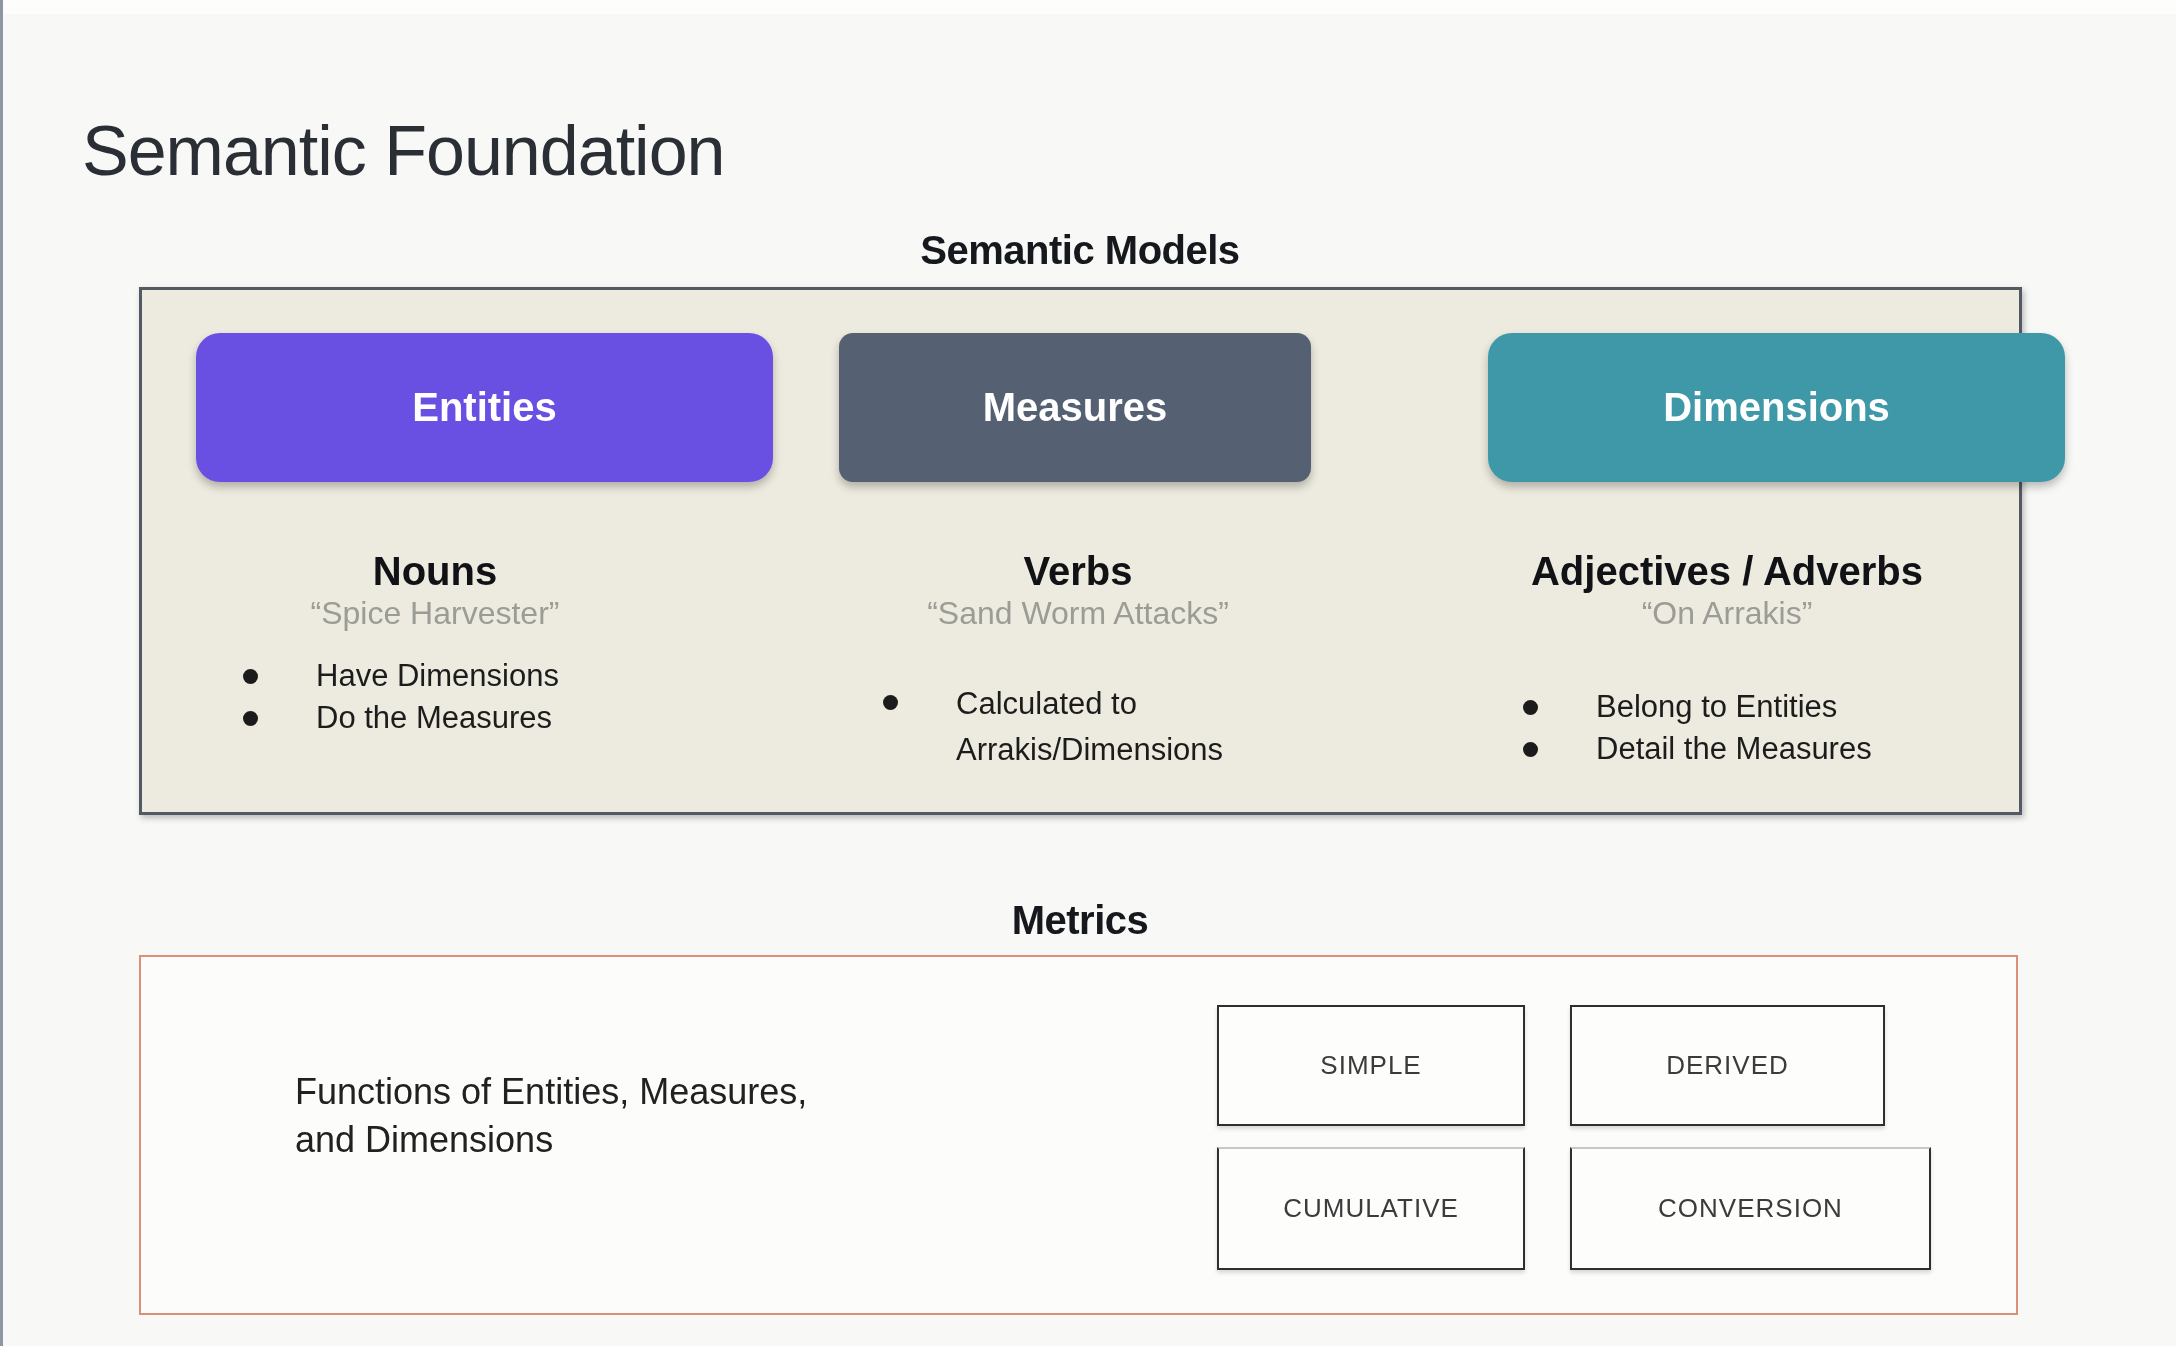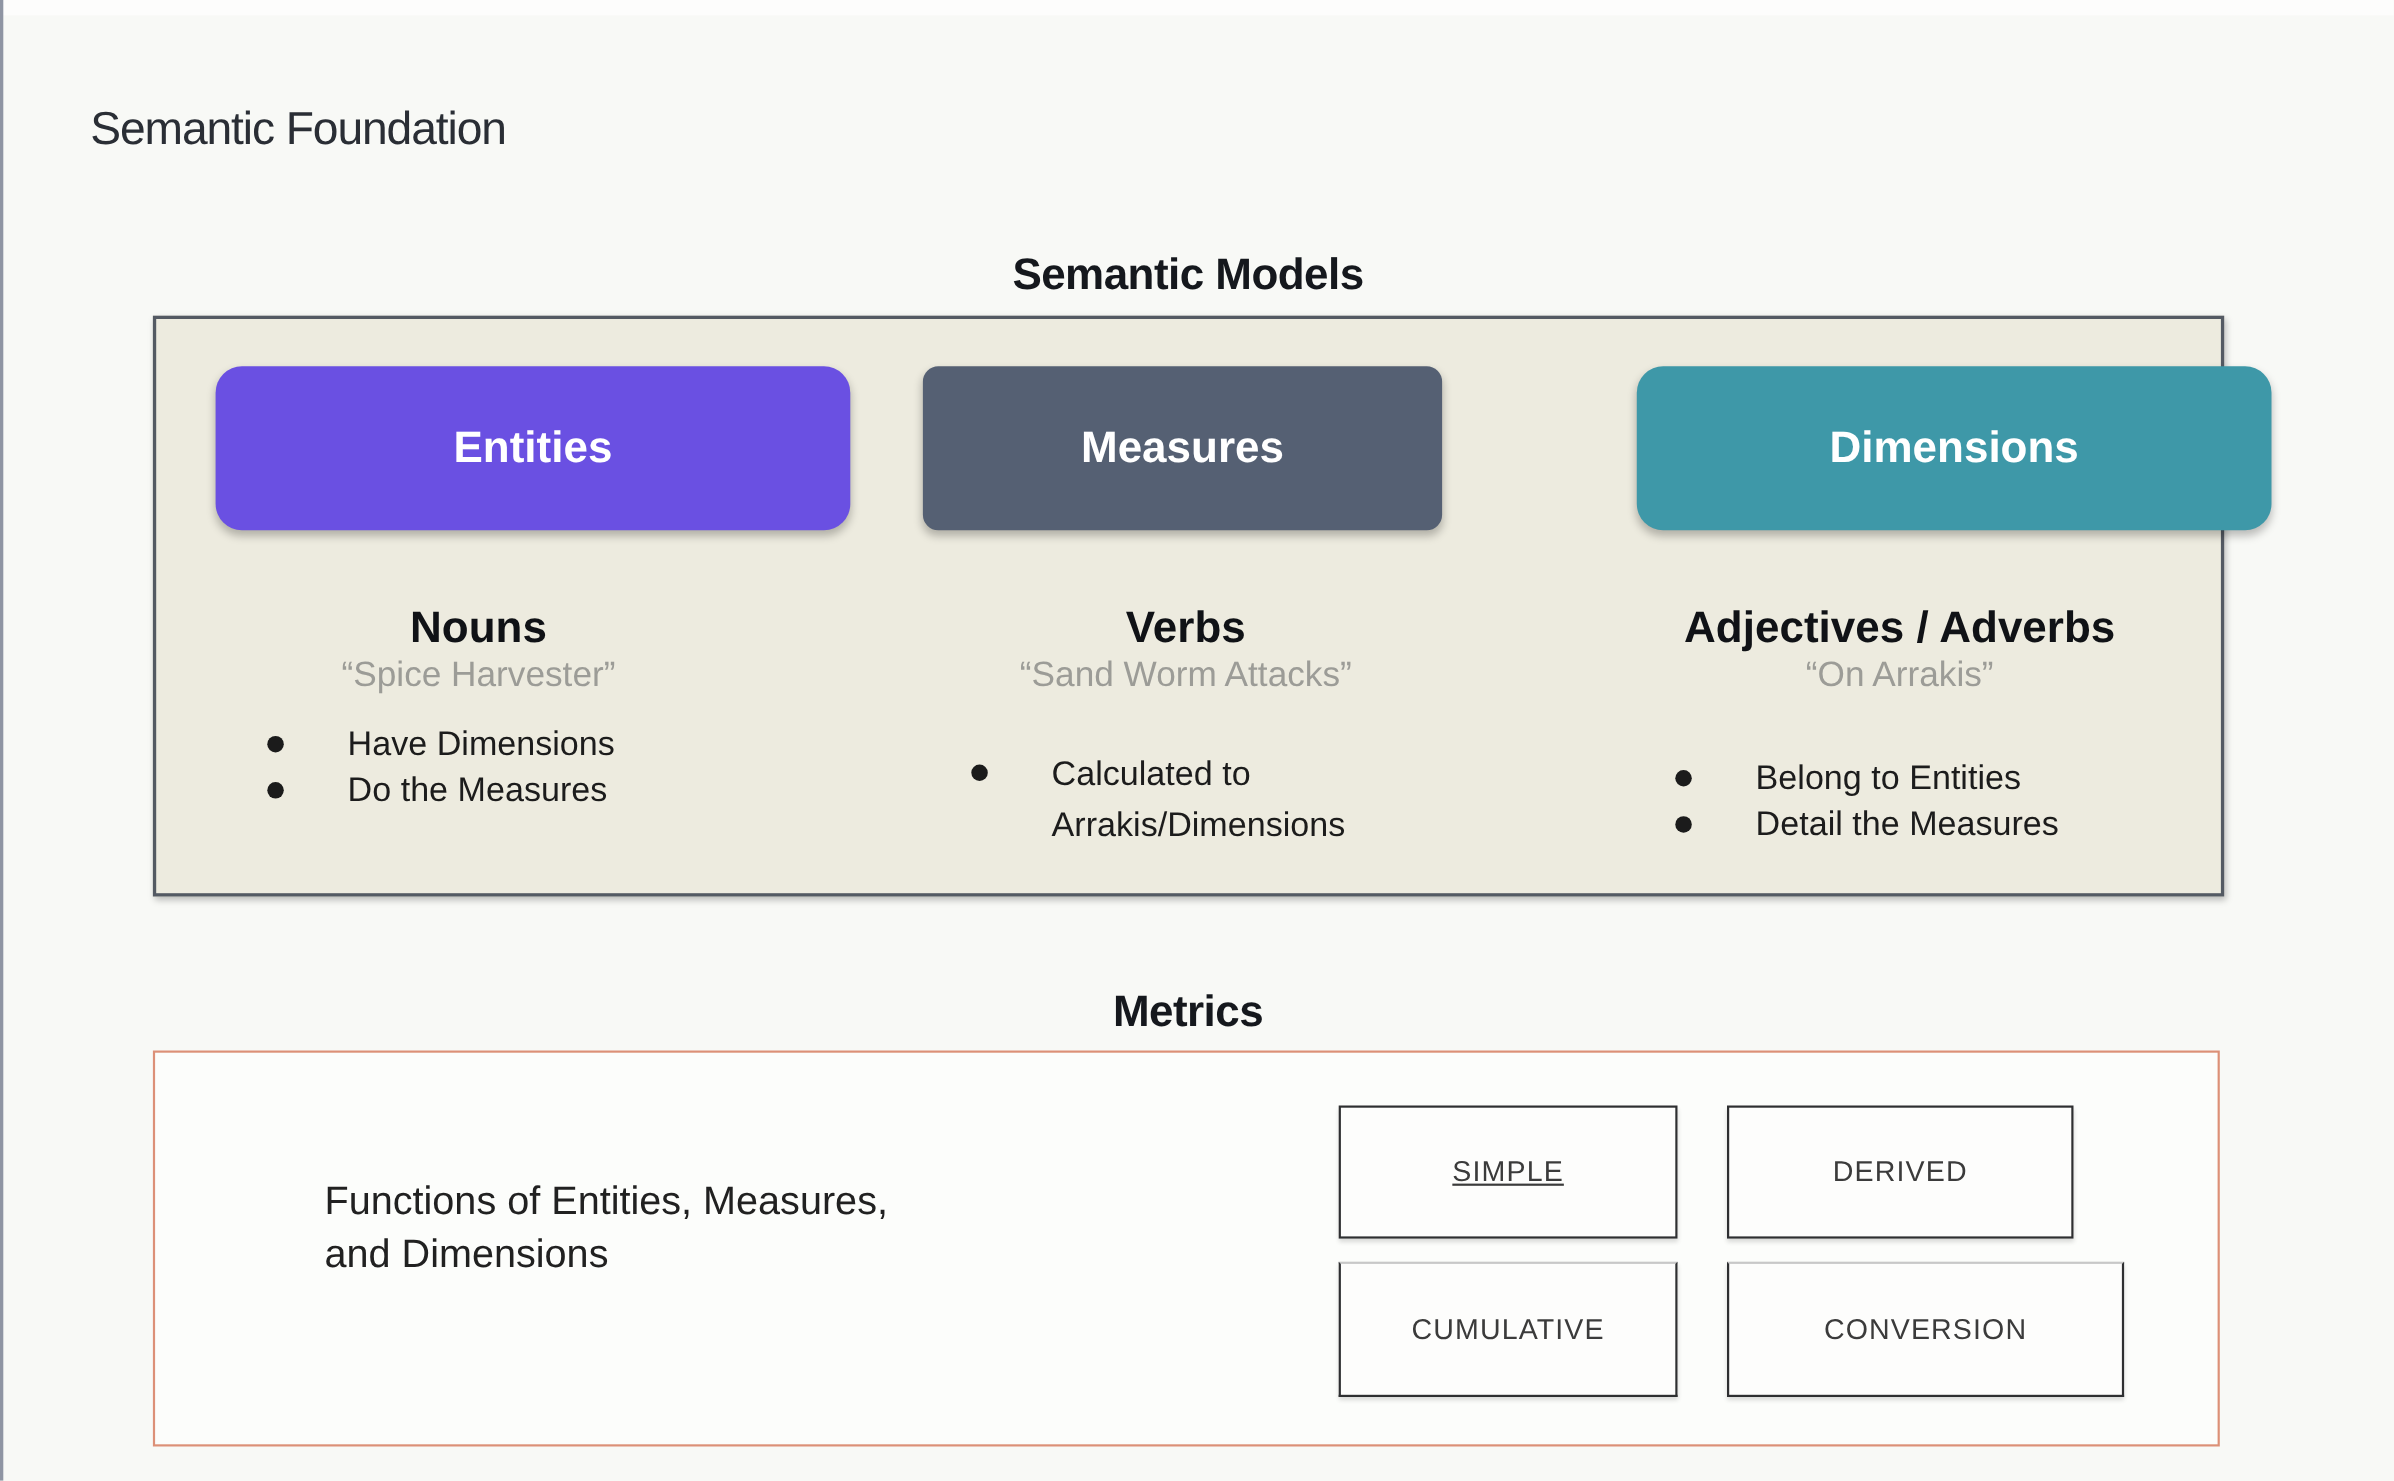--- a/index.html
+++ b/index.html
@@ -9,21 +9,21 @@
     background:#F8F9F6;
     font-family:"Liberation Sans", sans-serif;
     overflow:hidden;
   }
   .slide{position:relative;width:2176px;height:1346px;background:#F8F9F6;}
   .edge-left{position:absolute;left:0;top:0;width:3px;height:1346px;background:#8F95A3;}
   .top-strip{position:absolute;left:0;top:0;width:2176px;height:14px;background:#FDFDFC;}
 
   .title{
     position:absolute;left:82px;top:66px;
-    font-size:42px;line-height:1.1;font-weight:400;
+    font-size:70px;line-height:1.1;font-weight:400;
     color:#2A2E35;letter-spacing:-1px;
   }
 
   .section-heading{
     position:absolute;left:0;width:2160px;text-align:center;
     font-size:40px;font-weight:700;color:#15181D;letter-spacing:-0.5px;
   }
   .models-heading{top:228px;}
   .metrics-heading{top:898px;}
 
@@ -80,21 +80,21 @@
     font-size:36px;line-height:48px;color:#212121;
     white-space:pre-line;
   }
   .metric-type{
     position:absolute;box-sizing:border-box;
     background:#FDFDFC;border:2px solid #2E2F31;
     display:flex;align-items:center;justify-content:center;
     font-size:26px;letter-spacing:1px;color:#3B3B3B;
     box-shadow:0 3px 4px rgba(0,0,0,0.14);
   }
-  .mt-simple{left:1217px;top:1005px;width:308px;height:121px;text-decoration:underline;}
+  .mt-simple{left:1217px;top:1005px;width:308px;height:121px;}
   .mt-derived{left:1570px;top:1005px;width:315px;height:121px;}
   .mt-cumulative{left:1217px;top:1147px;width:308px;height:123px;border-top-color:#C8C8C8;}
   .mt-conversion{left:1570px;top:1147px;width:361px;height:123px;border-top-color:#C8C8C8;}
 </style>
 </head>
 <body>
 
 <div class="slide">
   <div class="top-strip"></div>
   <div class="edge-left"></div>

